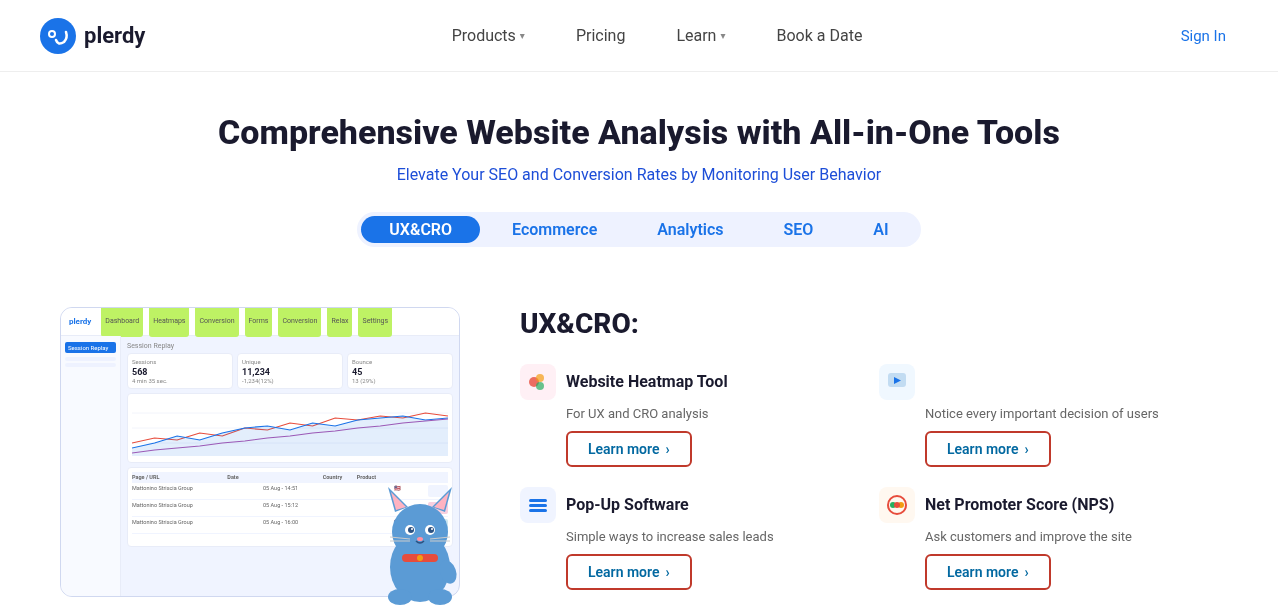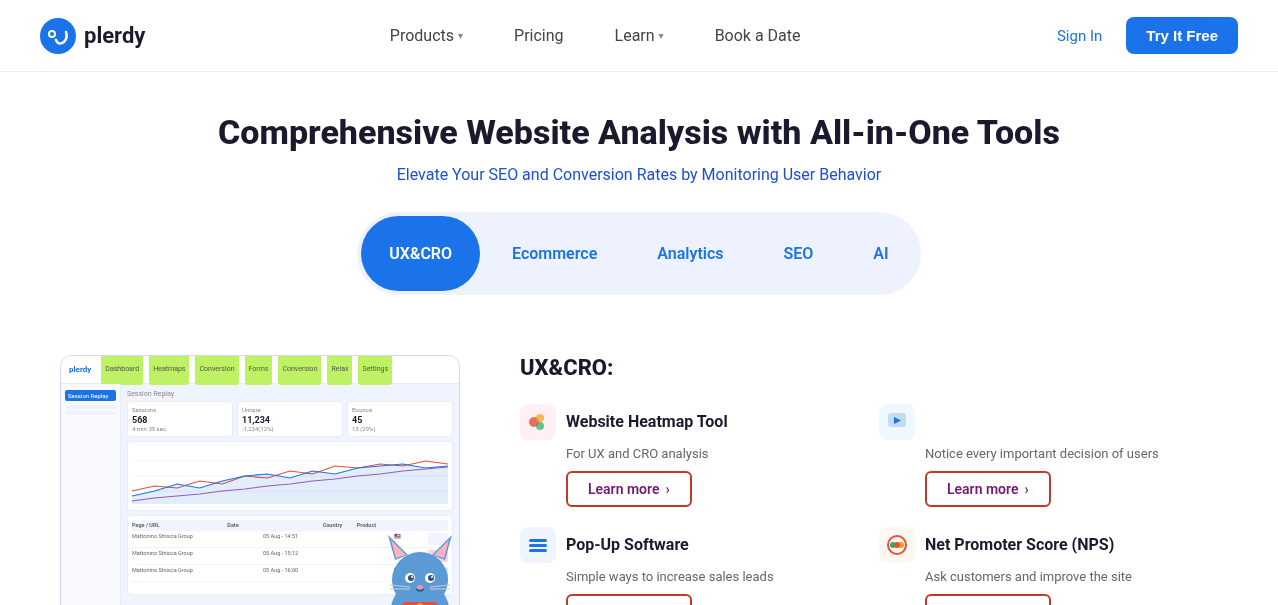--- a/index.html
+++ b/index.html
@@ -96,21 +96,21 @@
     
     .tabs-bar {
       display: inline-flex;
       background: #eef2ff;
       border-radius: 50px;
       padding: 4px;
       gap: 4px;
       margin-bottom: 40px;
     }
     .tab {
-      padding: 28px 28px;
+      padding: 4px 28px;
       border-radius: 50px;
       font-size: 16px;
       font-weight: 600;
       color: #1a73e8;
       cursor: pointer;
       transition: background 0.15s, color 0.15s;
       white-space: nowrap;
     }
     .tab.active {
       background: #1a73e8;
@@ -177,21 +177,21 @@
       position: absolute;
       bottom: -10px;
       right: -20px;
       width: 120px;
       height: 140px;
     }
 
     
     .right-panel { flex: 1; }
     .section-title {
-      font-size: 22px;
+      font-size: 28px;
       font-weight: 800;
       color: #1a1a2e;
       margin-bottom: 24px;
     }
     .features-grid {
       display: grid;
       grid-template-columns: 1fr 1fr;
       gap: 20px;
     }
     .feature-card {
@@ -228,21 +228,21 @@
     .learn-more-btn {
       display: inline-flex;
       align-items: center;
       gap: 6px;
       margin-left: 46px;
       padding: 8px 20px;
       border: 2px solid #c0392b;
       border-radius: 6px;
       font-size: 14px;
       font-weight: 600;
-      color: #701a75;
+      color: #0369a1;
       cursor: pointer;
       width: fit-content;
       transition: background 0.15s;
     }
 
     
     .icon-heatmap { background: #fff0f5; }
     .icon-replay { background: #f0f8ff; }
     .icon-popup { background: #f0f4ff; }
     .icon-nps { background: #fff8f0; }
@@ -273,21 +273,20 @@
       <span>Learn</span>
       <span class="chevron">▾</span>
     </div>
     <div class="nav-item">
       <span>Book a Date</span>
     </div>
   </nav>
 
   <div class="header-actions">
     <span class="sign-in-btn">Sign In</span>
-    <button class="try-free-btn">Try It Free</button>
   </div>
 </header>
 
 <section class="hero">
   <h1 class="hero-title">Comprehensive Website Analysis with All-in-One Tools</h1>
   <p class="hero-subtitle">Elevate Your SEO and Conversion Rates by Monitoring User Behavior</p>
 
   
   <div class="tabs-bar">
     <div class="tab active">UX&amp;CRO</div>

